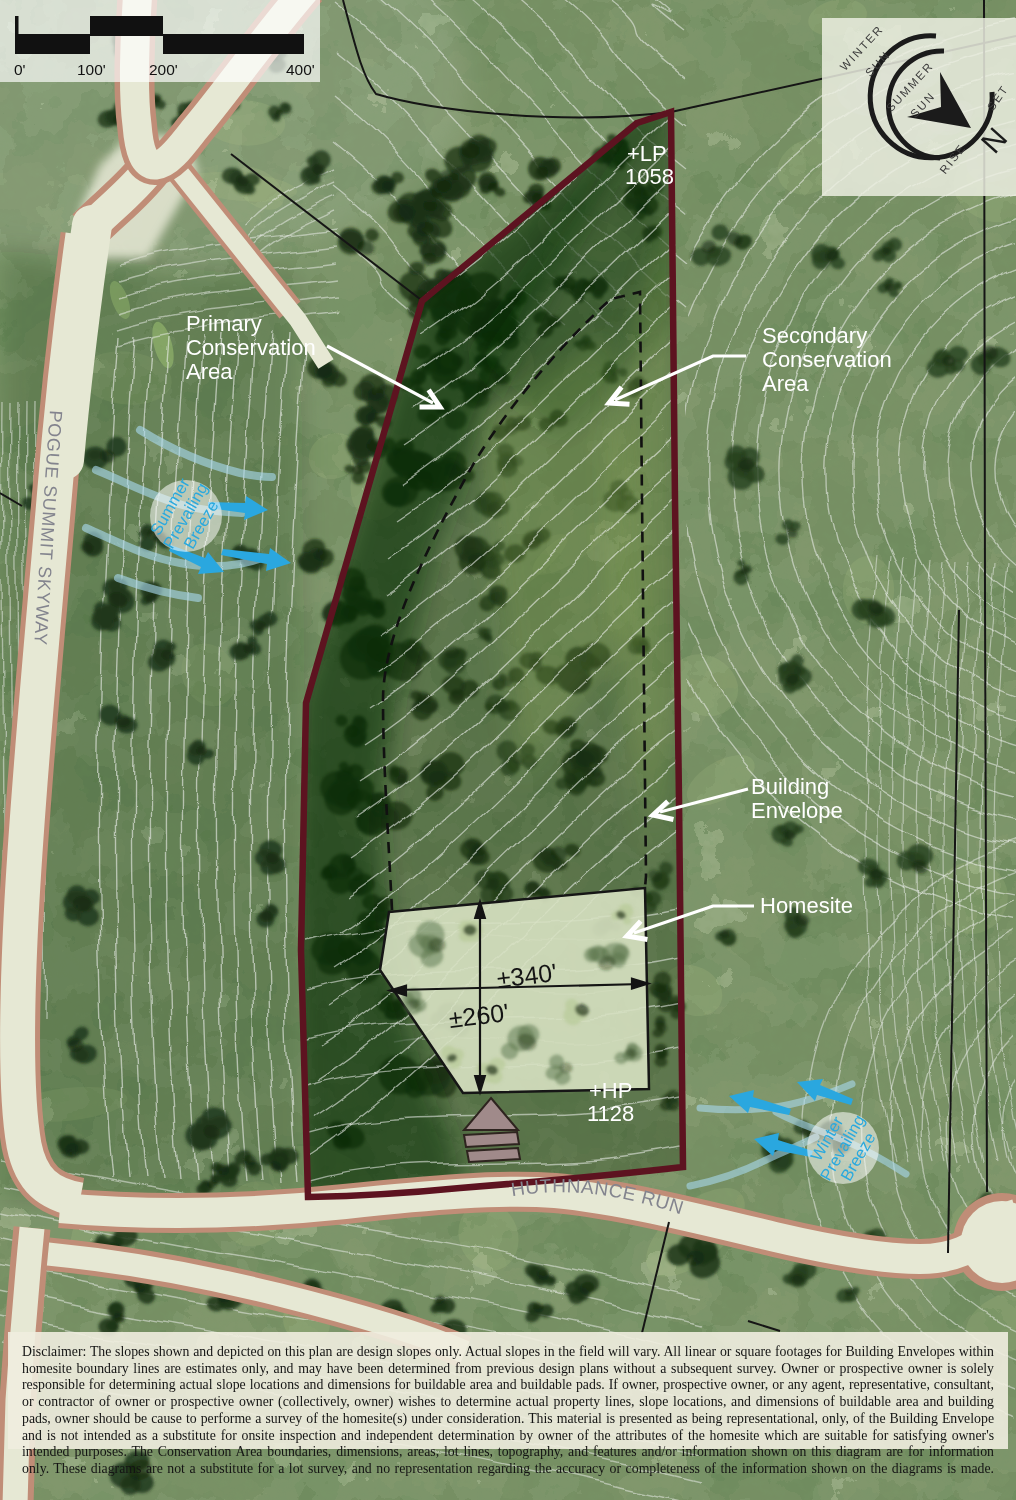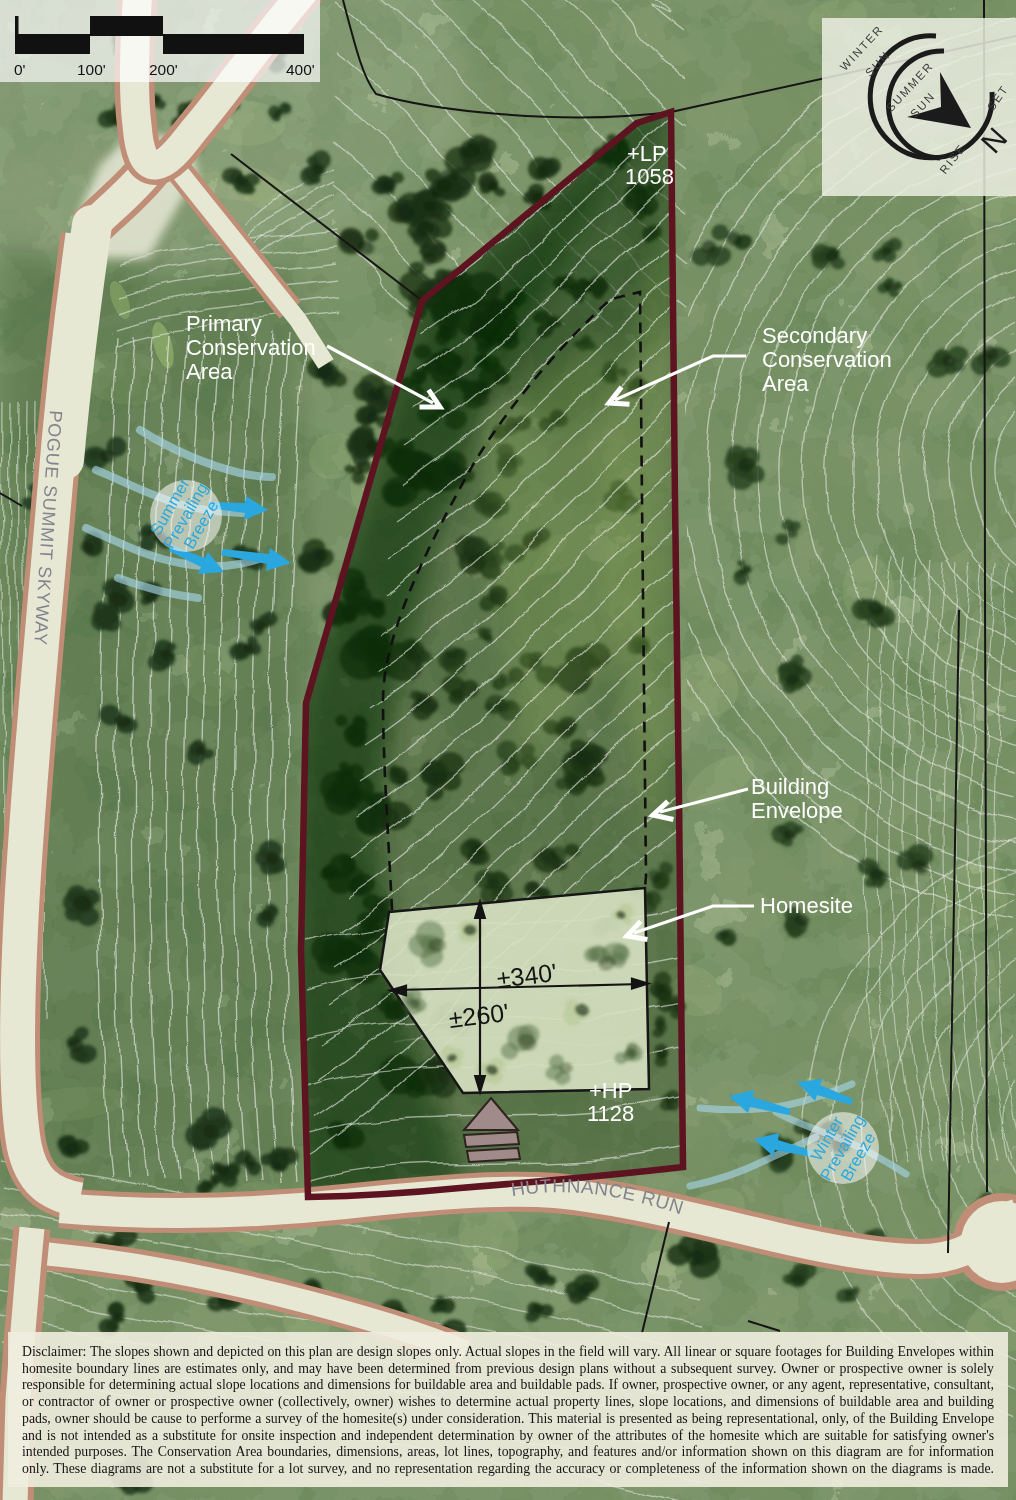--- a/index.html
+++ b/index.html
@@ -1,16 +1,16 @@
 <!DOCTYPE html>
 <html><head><meta charset="utf-8"><style>
 html,body{margin:0;padding:0;}
 .page{position:relative;width:1016px;height:1500px;overflow:hidden;font-family:"Liberation Sans",sans-serif;}
 .page svg{position:absolute;left:0;top:0;}
-.disc{position:absolute;left:8px;top:1332px;width:1000px;height:155px;background:rgba(240,237,223,0.9);
+.disc{position:absolute;left:8px;top:1332px;width:1000px;height:117px;background:rgba(240,237,223,0.9);
 font-family:"Liberation Serif",serif;font-size:13.8px;line-height:16.7px;color:#141414;
 text-align:justify;text-align-last:justify;padding:12px 14px 0 14px;box-sizing:border-box;}
 </style></head><body>
 <div class="page">
 <svg width="1016" height="1500" viewBox="0 0 1016 1500">
 <defs>
 <filter id="blotchD" x="0" y="0" width="1016" height="1500" filterUnits="userSpaceOnUse">
  <feTurbulence type="fractalNoise" baseFrequency="0.014 0.014" numOctaves="5" seed="11"></feTurbulence>
  <feComponentTransfer>
             <feFuncR type="discrete" tableValues="0 0.25 0.5 0.75 1"></feFuncR>

